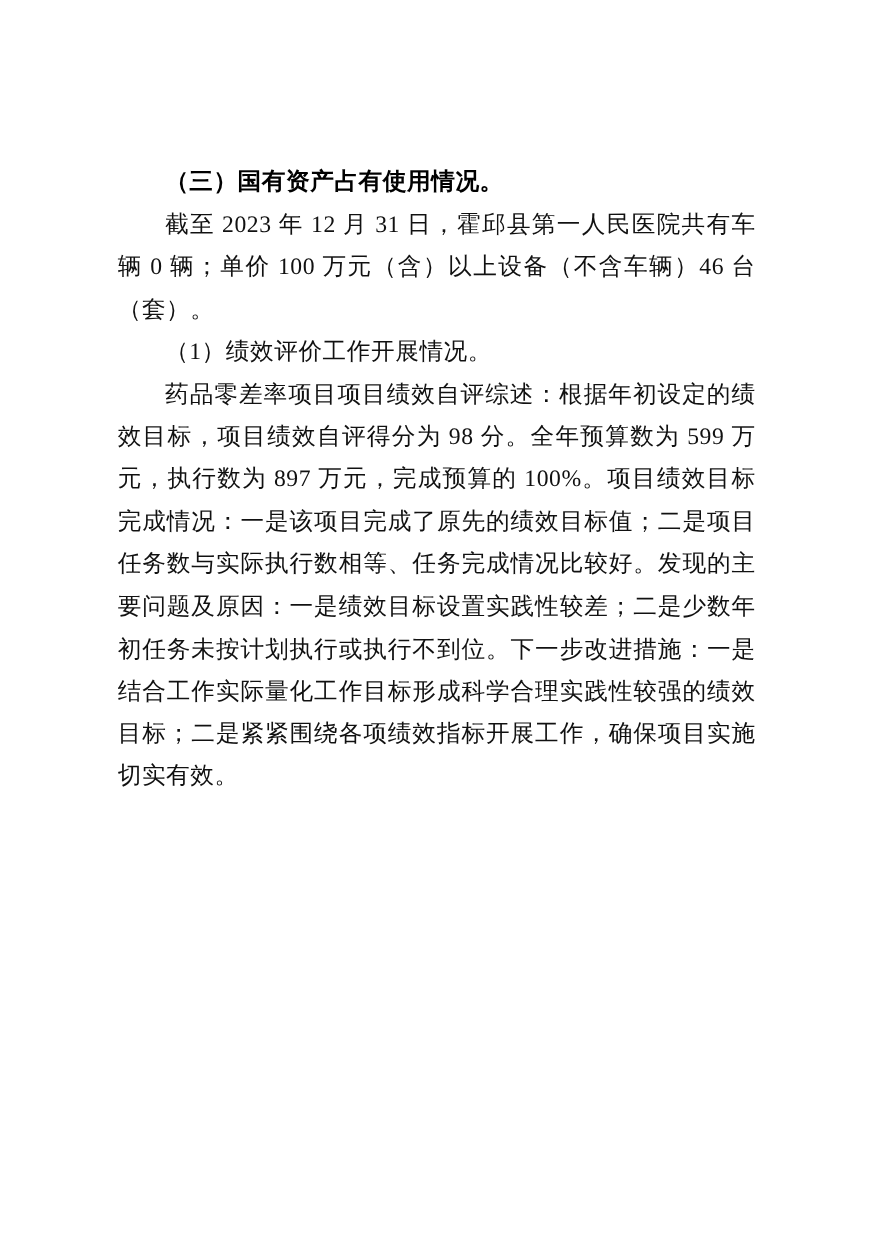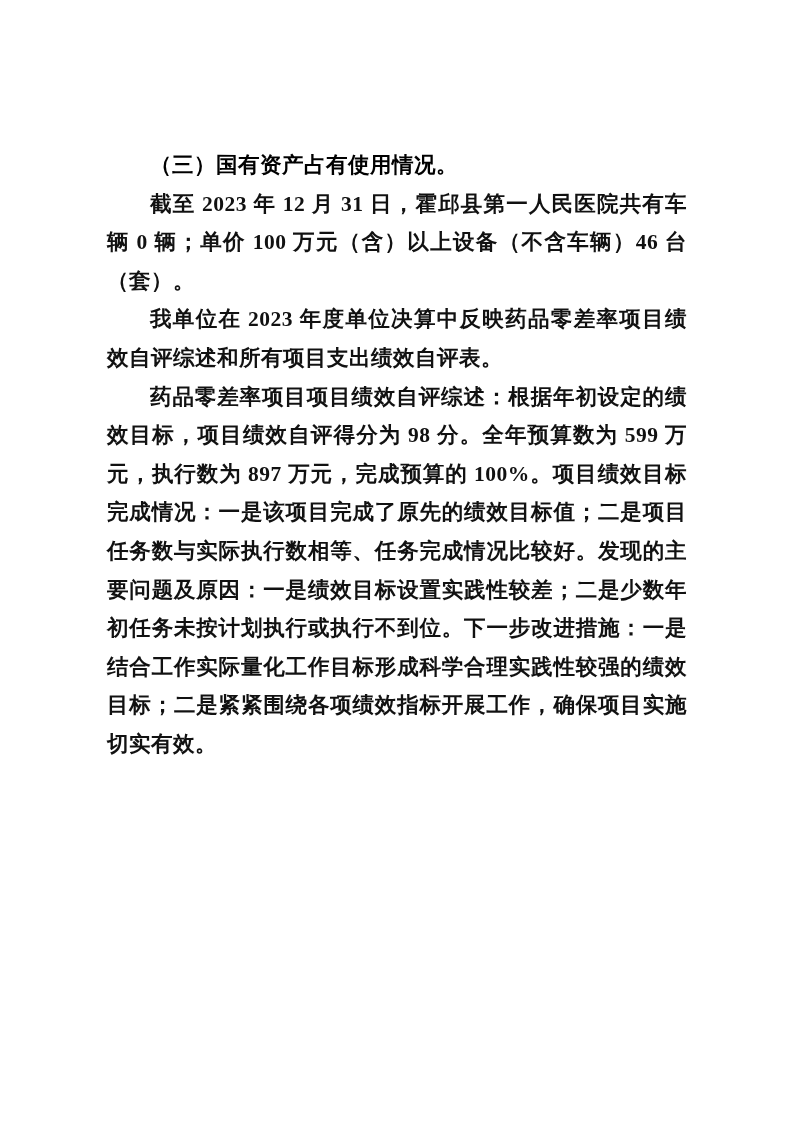--- a/index.html
+++ b/index.html
@@ -21,21 +21,21 @@
     left: 107px;
     top: 146px;
     width: 580px;
   }
   .content p,
   .content h3 {
     margin: 0;
     padding: 0;
     font-size: 21.5px;
     line-height: 38.6px;
-    font-weight: bold;
+    font-weight: normal;
     text-align: justify;
     text-indent: 2em;
     letter-spacing: 0.5px;
     word-break: break-all;
   }
   .content h3.doc-heading {
     font-family: "Liberation Sans", "DejaVu Sans", sans-serif;
     font-weight: bold;
     text-align: left;
     color: #000000;
@@ -50,17 +50,17 @@
     font-family: "Liberation Serif", "DejaVu Serif", serif;
   }
 </style>
 </head>
 <body>
 
 <div class="page">
   <div class="content">
     <h3 class="doc-heading">（三）国有资产占有使用情况。</h3>
     <p>截至 2023 年 12 月 31 日，霍邱县第一人民医院共有车辆 0 辆；单价 100 万元（含）以上设备（不含车辆）46 台（套）。</p>
-    <p>我单位在 2023 年度单位决算中反映药品零差率项目绩效自评综述和所有项目支出绩效自评表。</p>
+    <p>（1）绩效评价工作开展情况。</p>
     <p>药品零差率项目项目绩效自评综述：根据年初设定的绩效目标，项目绩效自评得分为 98 分。全年预算数为 599 万元，执行数为 897 万元，完成预算的 100%。项目绩效目标完成情况：一是该项目完成了原先的绩效目标值；二是项目任务数与实际执行数相等、任务完成情况比较好。发现的主要问题及原因：一是绩效目标设置实践性较差；二是少数年初任务未按计划执行或执行不到位。下一步改进措施：一是结合工作实际量化工作目标形成科学合理实践性较强的绩效目标；二是紧紧围绕各项绩效指标开展工作，确保项目实施切实有效。</p>
   </div>
   <div class="page-number">-18-</div>
 </div>
 
 </body></html>

